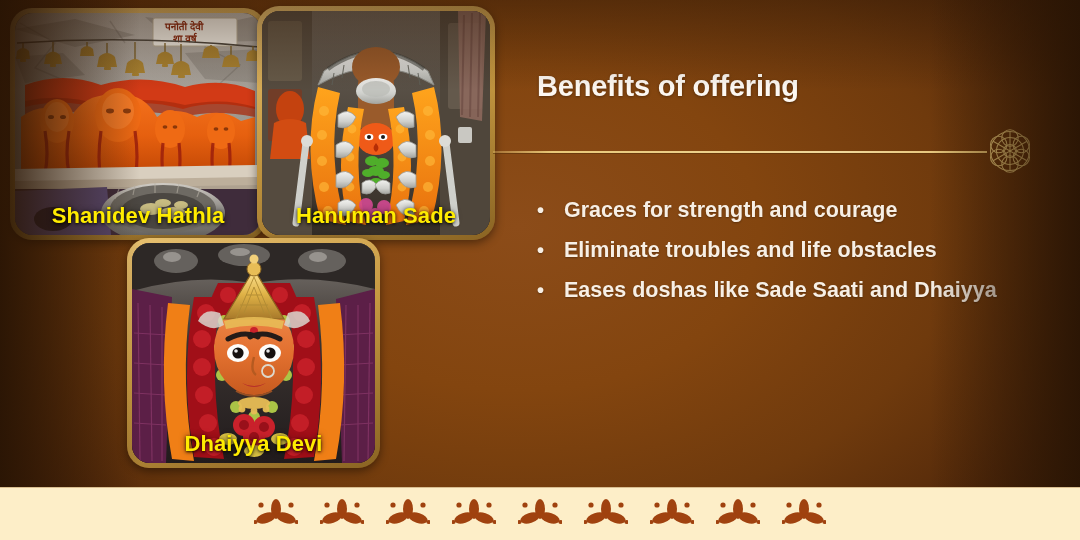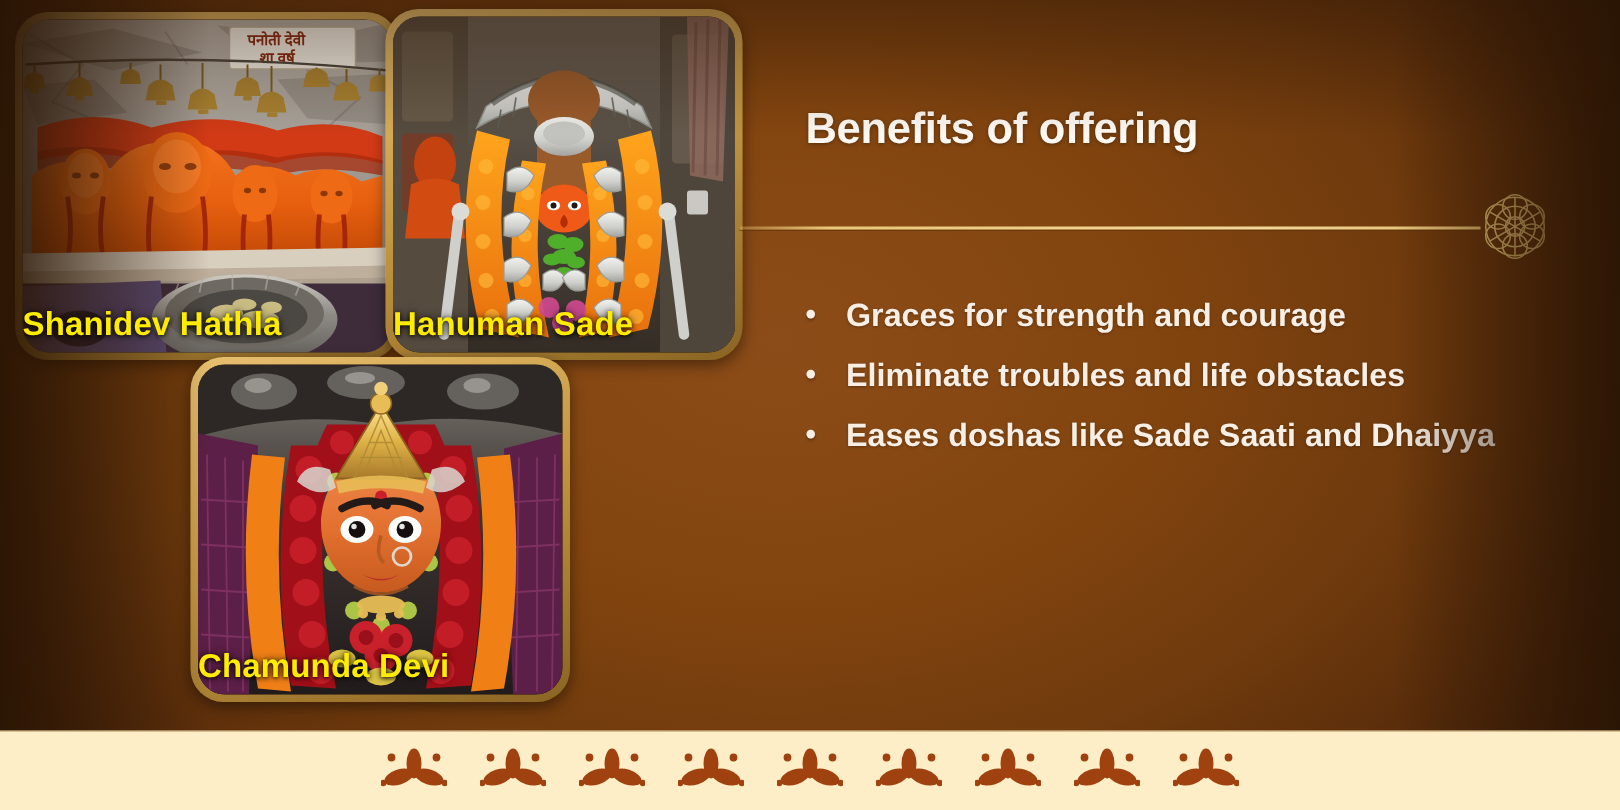--- a/index.html
+++ b/index.html
@@ -51,20 +51,21 @@
     height: 100%;
     border-radius: 18px;
     overflow: hidden;
     background: #2b1a12;
   }
   .caption {
     position: absolute;
     left: 0;
     right: 0;
     bottom: 6px;
+    text-align: center;
     color: #ffec00;
     font-weight: bold;
     font-size: 22px;
     letter-spacing: 0.1px;
     text-shadow: 0 1px 3px rgba(0,0,0,0.85), 0 0 6px rgba(0,0,0,0.6);
     z-index: 9;
   }
 
   #card1 { left: 10px;  top: 8px;   width: 246px; height: 222px; }
   #card2 { left: 257px; top: 6px;   width: 228px; height: 224px; }
@@ -596,21 +597,21 @@
             <circle cx="132" cy="184" r="5"></circle>
             <circle cx="122" cy="194" r="5"></circle>
         </g>
 
         <g fill="#f2d84a" opacity="0.9">
           <ellipse cx="96" cy="196" rx="9" ry="6"></ellipse>
             <ellipse cx="148" cy="196" rx="9" ry="6"></ellipse>
           <ellipse cx="122" cy="208" rx="10" ry="6"></ellipse>
         </g>
       </svg>
-      <div class="caption">Chamunda Devi</div>
+      <div class="caption">Dhaiyya Devi</div>
     </div>
   </div>
 
   <div class="title">Benefits of offering</div>
 
   <div class="divider"></div>
 
   <svg class="mandala" viewBox="0 0 54 54">
     <g fill="none" stroke="#e9c878" stroke-width="1.05">
       <circle cx="27" cy="27" r="19.5"></circle>

